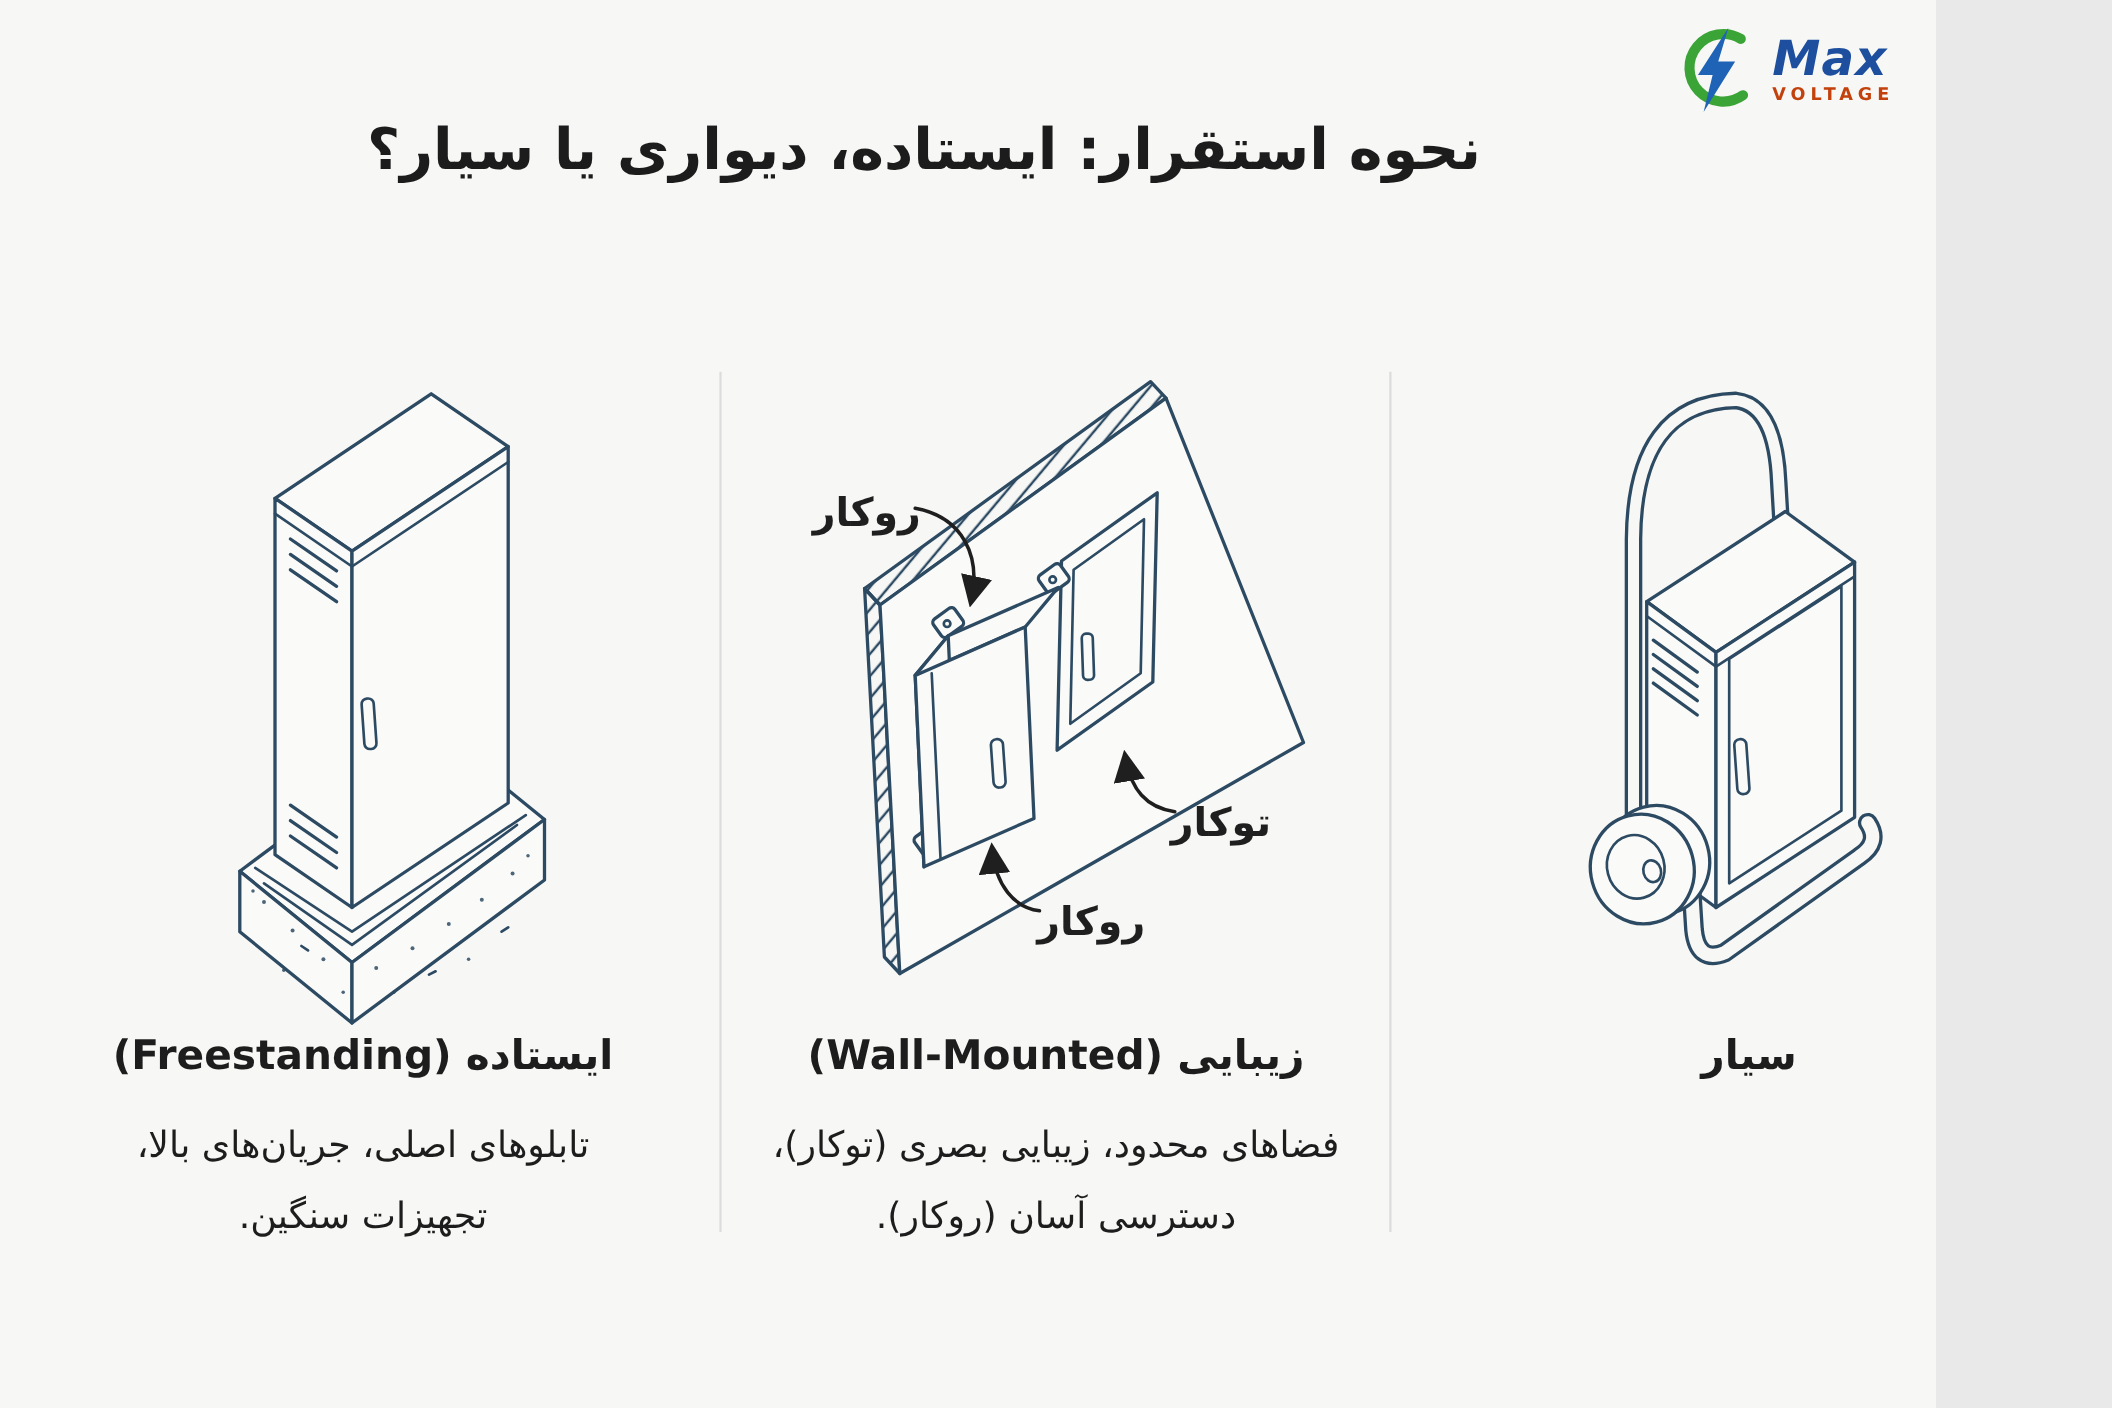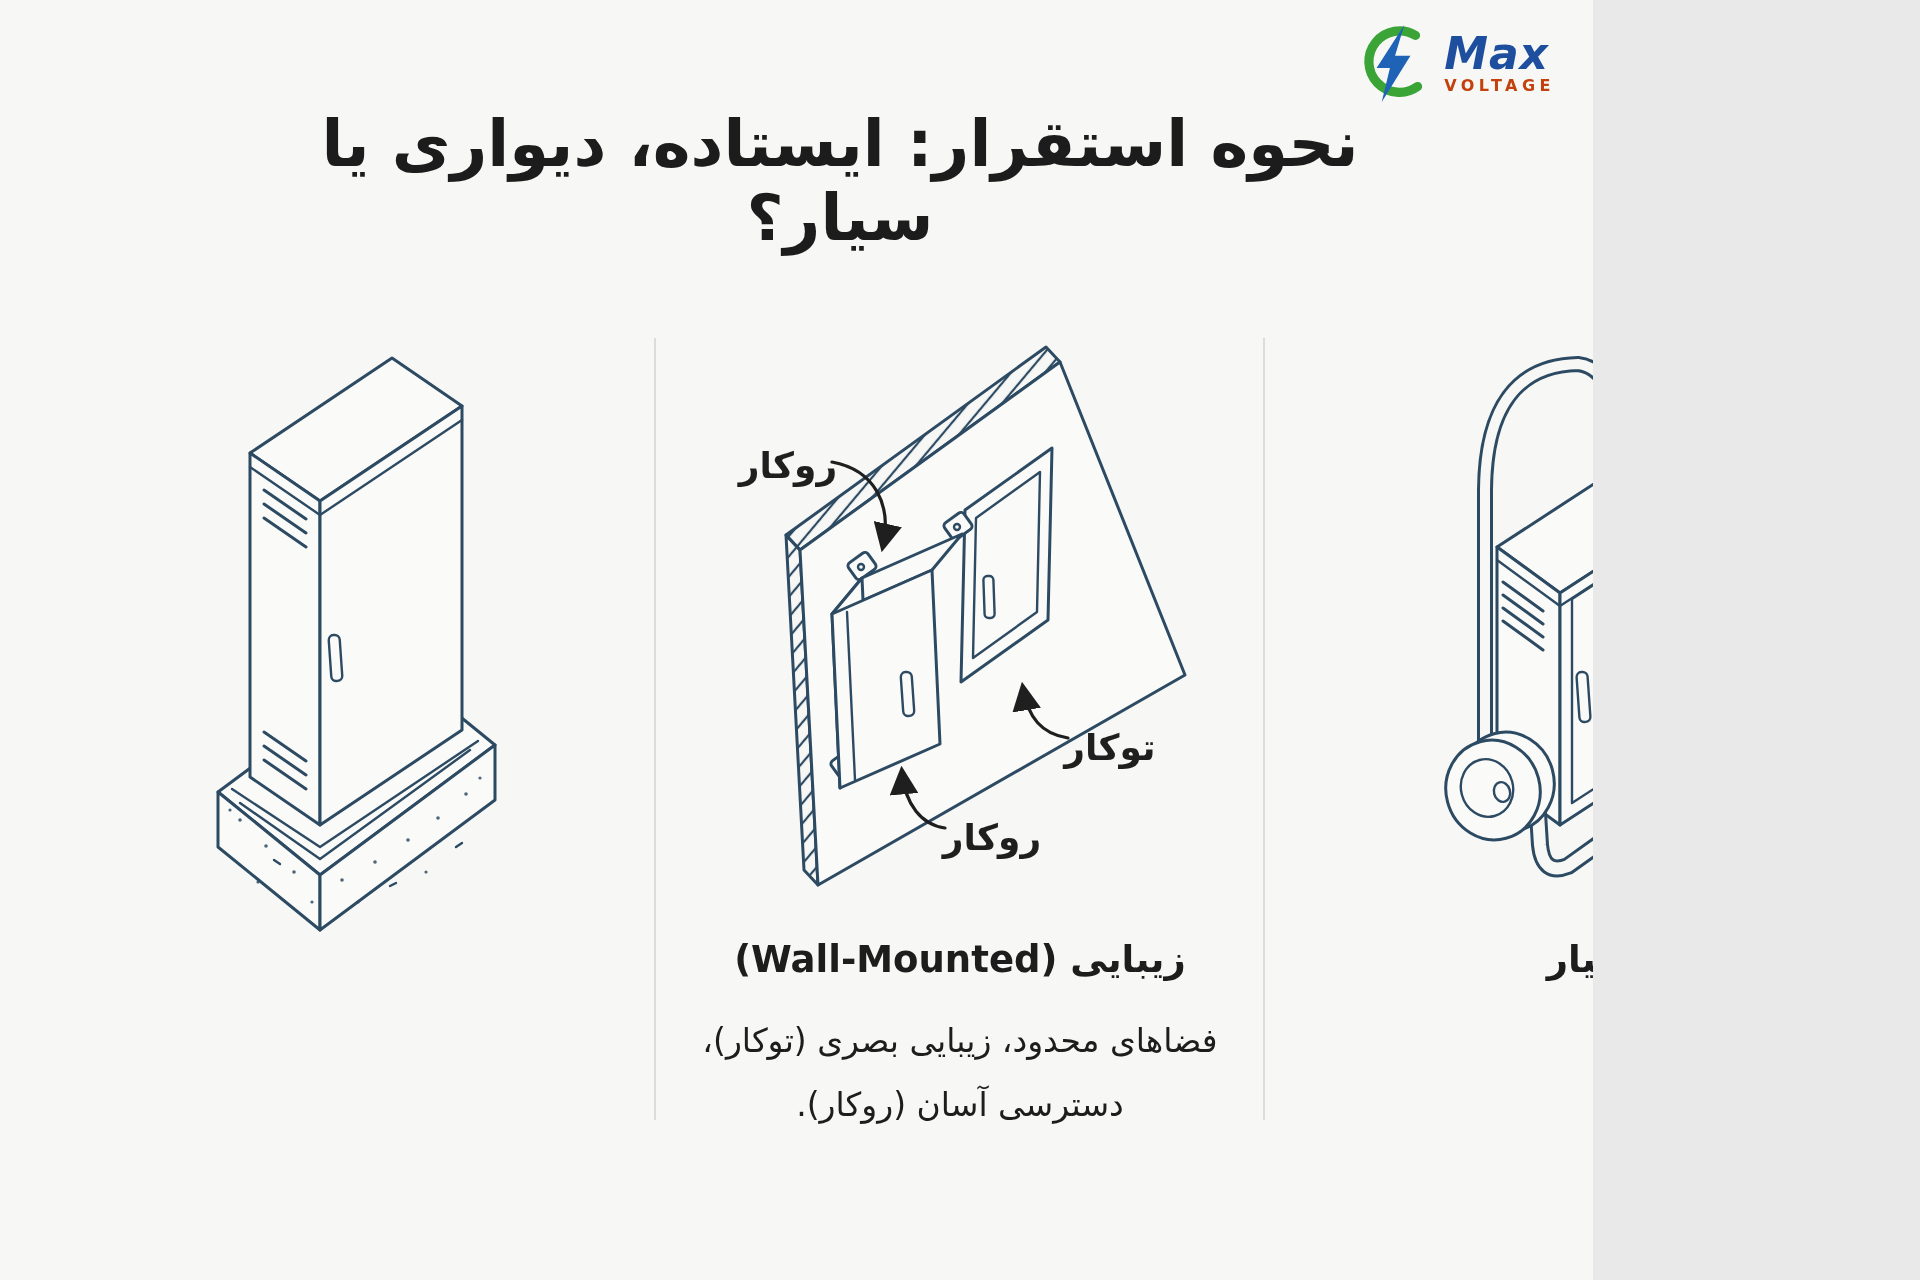--- a/index.html
+++ b/index.html
@@ -1,28 +1,28 @@
 <!DOCTYPE html>
 <html lang="fa"><head>
 <meta charset="utf-8">
 <style>
   html,body{margin:0;padding:0;background:#e9e9e9;}
   .canvas{
-    position:relative;width:1593px;height:1280px;overflow:hidden;
+    position:relative;width:1760px;height:1280px;overflow:hidden;
     background:#f7f7f5;font-family:"DejaVu Sans",sans-serif;
   }
   
   .logo{position:absolute;top:20px;right:38px;display:flex;align-items:center;gap:8px;}
   .logo-text{display:flex;flex-direction:column;align-items:flex-start;line-height:1;}
   .logo-brand{font-size:44px;font-weight:bold;font-style:italic;letter-spacing:1px;}
   .logo-sub{font-size:16px;font-weight:bold;letter-spacing:4.5px;margin-top:2px;}
   
   .title{
     position:absolute;top:108px;left:260px;width:1160px;
-    font-size:64px;font-weight:bold;text-align:center;direction:rtl;line-height:1.15;
+    font-size:52px;font-weight:bold;text-align:center;direction:rtl;line-height:1.15;
   }
   
   .divider{position:absolute;top:338px;height:782px;width:2px;background:#dcdcdc;}
   .divider.d1{left:654px;}
   .divider.d2{left:1263px;}
   
   .caption{position:absolute;top:938px;text-align:center;direction:rtl;color:#1d1d1d;}
   .caption h2{font-size:37px;font-weight:bold;margin:0 0 28px 0;}
   .caption p{font-size:33px;line-height:1.95;margin:0 auto;}
   .cap1{left:60px;width:540px;}  .cap1 p{max-width:470px;}
@@ -165,20 +165,24 @@
       <path d="M 146,462 L 150,525 Q 153,556 178,546 L 300,459 Q 320,446 308,428" fill="none" stroke="#f7f7f5" stroke-width="12" stroke-linecap="round"></path>
     </g>
     <g>
       <ellipse class="face" cx="117" cy="462" rx="47" ry="50" transform="rotate(-15 117 462)"></ellipse>
       <ellipse class="face" cx="103" cy="470" rx="47" ry="50" transform="rotate(-15 103 470)"></ellipse>
       <ellipse class="thin" cx="97" cy="468" rx="26" ry="29" transform="rotate(-15 97 468)"></ellipse>
       <ellipse class="thin" cx="112" cy="472" rx="8" ry="10" transform="rotate(-15 112 472)"></ellipse>
     </g>
   </svg>
 
+  <div class="caption cap1">
+    <h2>ایستاده (Freestanding)</h2>
+    <p>تابلوهای اصلی، جریان‌های بالا، تجهیزات سنگین.</p>
+  </div>
   <div class="caption cap2">
     <h2>زیبایی (Wall-Mounted)</h2>
     <p>فضاهای محدود، زیبایی بصری (توکار)، دسترسی آسان (روکار).</p>
   </div>
   <div class="caption cap3">
     <h2>سیار</h2>
   </div>
 
 </div>
 

